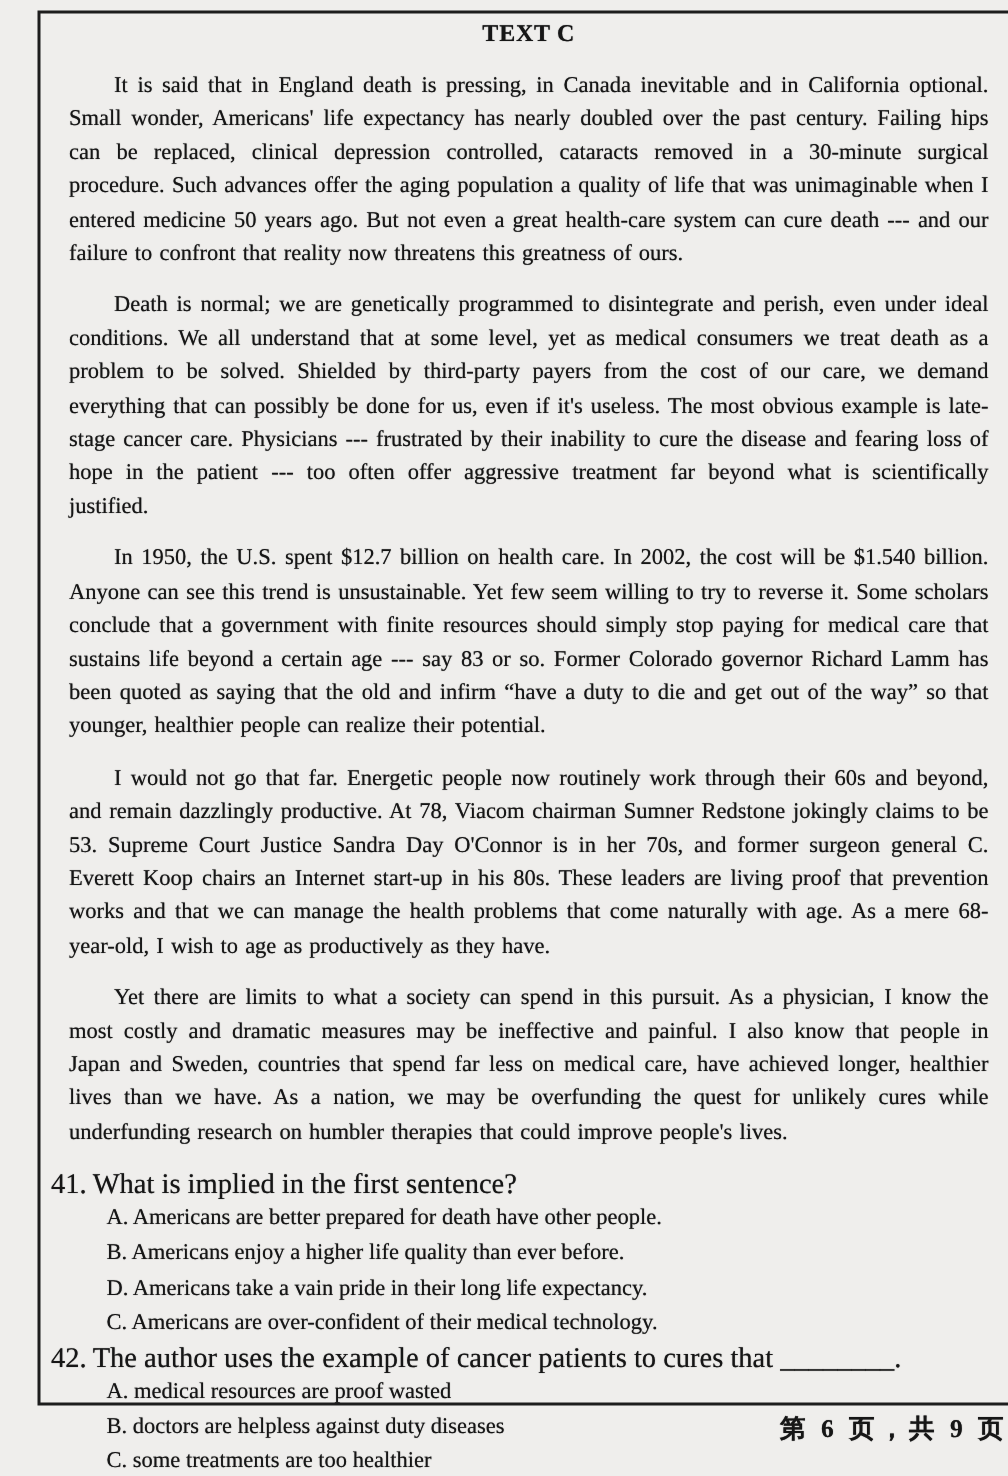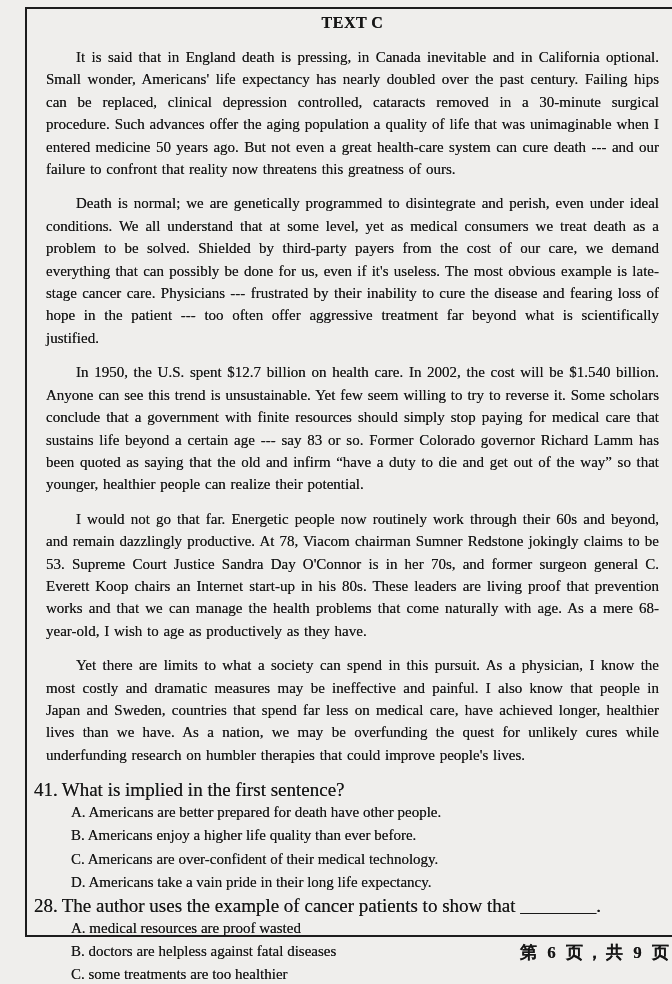--- a/index.html
+++ b/index.html
@@ -83,29 +83,29 @@
   </div>
 
   <div class="questions">
 
     <div>
       <div class="q-stem">
         <span class="q-num">41.</span><span>What is implied in the first sentence?</span>
       </div>
       <div class="q-opt">A. Americans are better prepared for death have other people.</div>
       <div class="q-opt">B. Americans enjoy a higher life quality than ever before.</div>
+      <div class="q-opt">D. Americans take a vain pride in their long life expectancy.</div>
       <div class="q-opt">C. Americans are over-confident of their medical technology.</div>
-      <div class="q-opt">D. Americans take a vain pride in their long life expectancy.</div>
     </div>
 
     <div>
       <div class="q-stem">
-        <span class="q-num">28.</span><span>The author uses the example of cancer patients to show that ________.</span>
+        <span class="q-num">42.</span><span>The author uses the example of cancer patients to cures that ________.</span>
       </div>
       <div class="q-opt">A. medical resources are proof wasted</div>
-      <div class="q-opt">B. doctors are helpless against fatal diseases</div>
+      <div class="q-opt">B. doctors are helpless against duty diseases</div>
       <div class="q-opt">C. some treatments are too healthier</div>
     </div>
 
   </div>
 </div>
 
 <div class="footer">第 6 页，共 9 页</div>
 
 </body></html>

